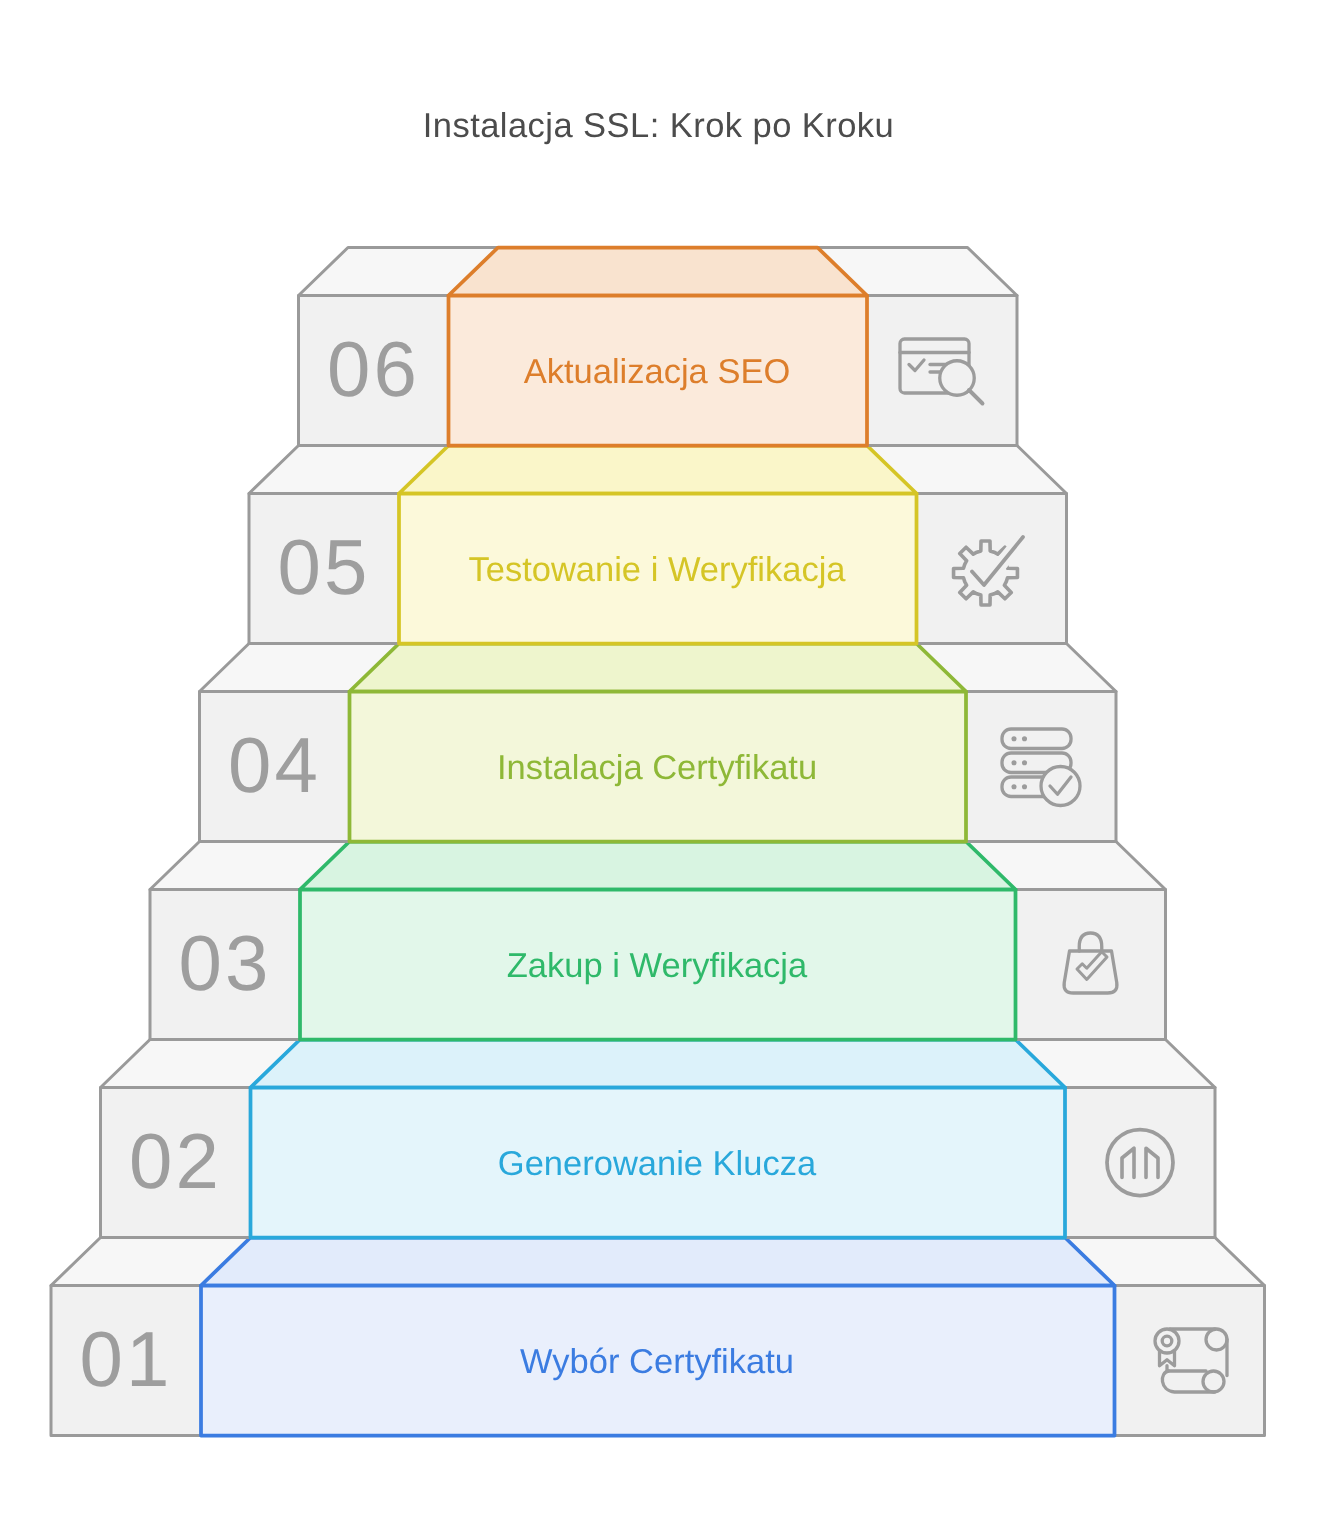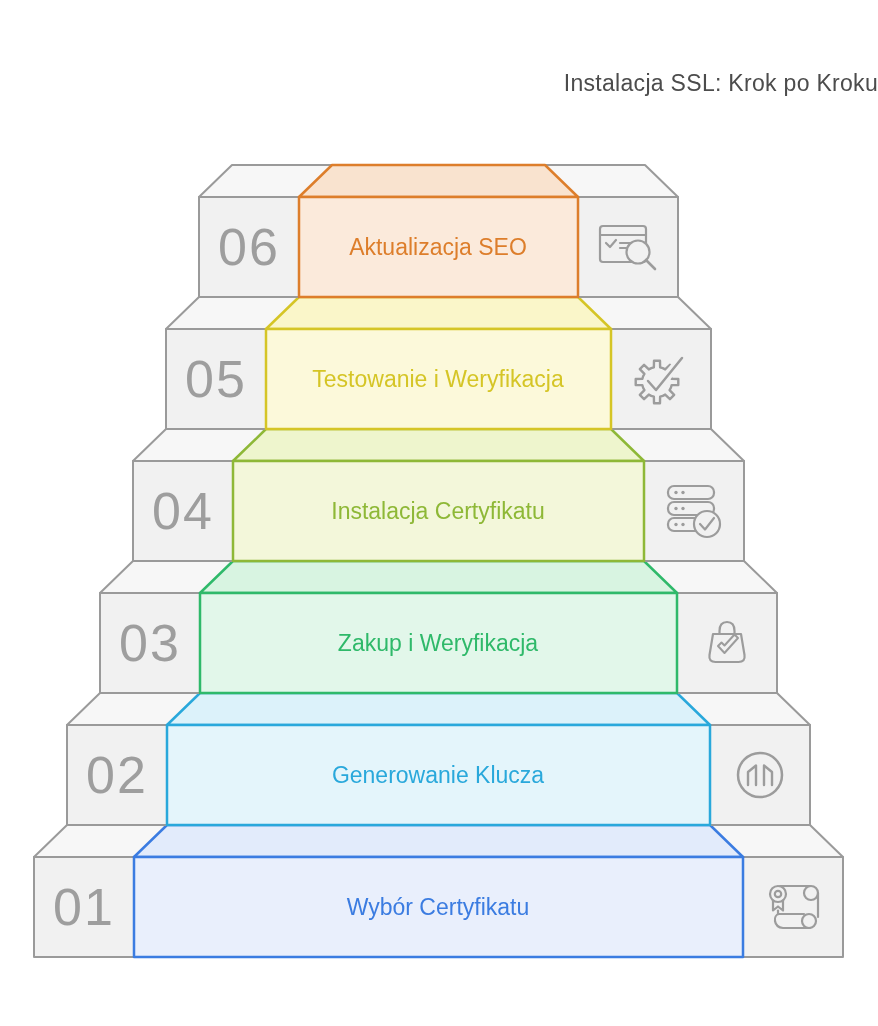--- a/index.html
+++ b/index.html
@@ -1,21 +1,21 @@
 <!DOCTYPE html>
 <html style="--title: #4c4c4c; --gray_border: #9a9a9a; --gray_front: #f1f1f1; --gray_top: #f7f7f7; --number: #9e9e9e; --icon: #9c9c9c;"><head>
 <meta charset="utf-8">
 <style>
   html,body{margin:0;padding:0;background:#ffffff;}
   .canvas{
     position:relative;width:878px;height:1026px;background:#ffffff;
     font-family:"Liberation Sans",sans-serif;overflow:hidden;
   }
   .title{
-    position:absolute;left:0;top:70px;width:878px;text-align:right;
+    position:absolute;left:0;top:70px;width:878px;text-align:center;
     font-size:23px;color:var(--title,#4c4c4c);letter-spacing:.3px;
   }
   svg{position:absolute;left:0;top:0;}
   .gray-trap{fill:var(--gray_top,#f7f7f7);stroke:var(--gray_border,#9a9a9a);stroke-width:2;stroke-linejoin:round;}
   .gray-front{fill:var(--gray_front,#f1f1f1);stroke:var(--gray_border,#9a9a9a);stroke-width:2;stroke-linejoin:round;}
   .col-trap{stroke-width:2.5;stroke-linejoin:round;}
   .col-front{stroke-width:2.5;stroke-linejoin:round;}
   .stepnum{
     font-size:52px;letter-spacing:2px;fill:var(--number,#9e9e9e);
     text-anchor:middle;font-weight:300;

